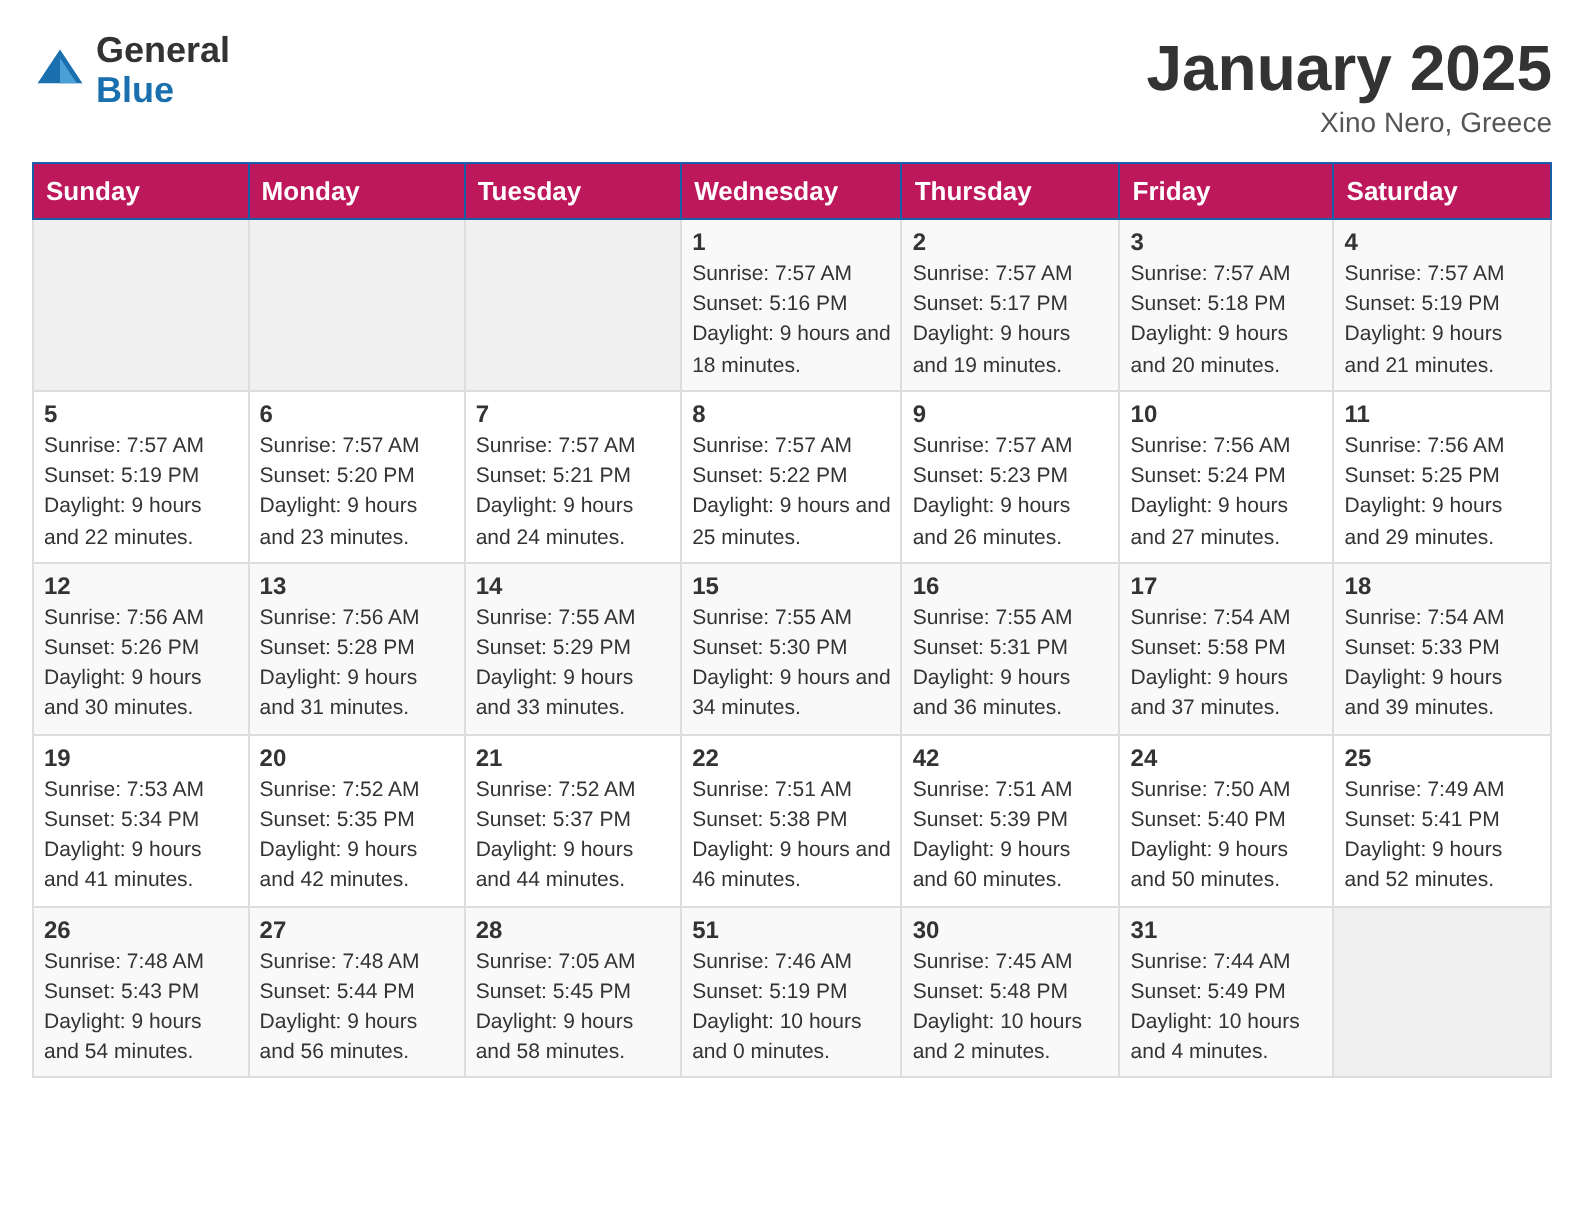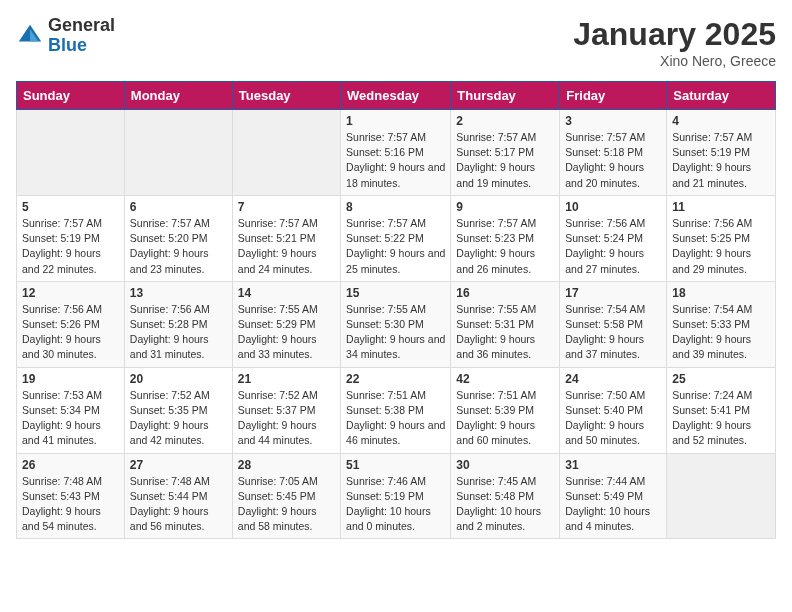--- a/index.html
+++ b/index.html
@@ -317,21 +317,21 @@
           <span class="day-num">24</span>
         <div class="day-info">
           <span>Sunrise: 7:50 AM</span><br>
           <span>Sunset: 5:40 PM</span><br>
           <span>Daylight: 9 hours and 50 minutes.</span>
         </div>
         </td>
         <td>
           <span class="day-num">25</span>
         <div class="day-info">
-          <span>Sunrise: 7:24 AM</span><br>
+          <span>Sunrise: 7:49 AM</span><br>
           <span>Sunset: 5:41 PM</span><br>
           <span>Daylight: 9 hours and 52 minutes.</span>
         </div>
         </td>
       </tr>
       <tr>
         <td>
           <span class="day-num">26</span>
         <div class="day-info">
           <span>Sunrise: 7:48 AM</span><br>

